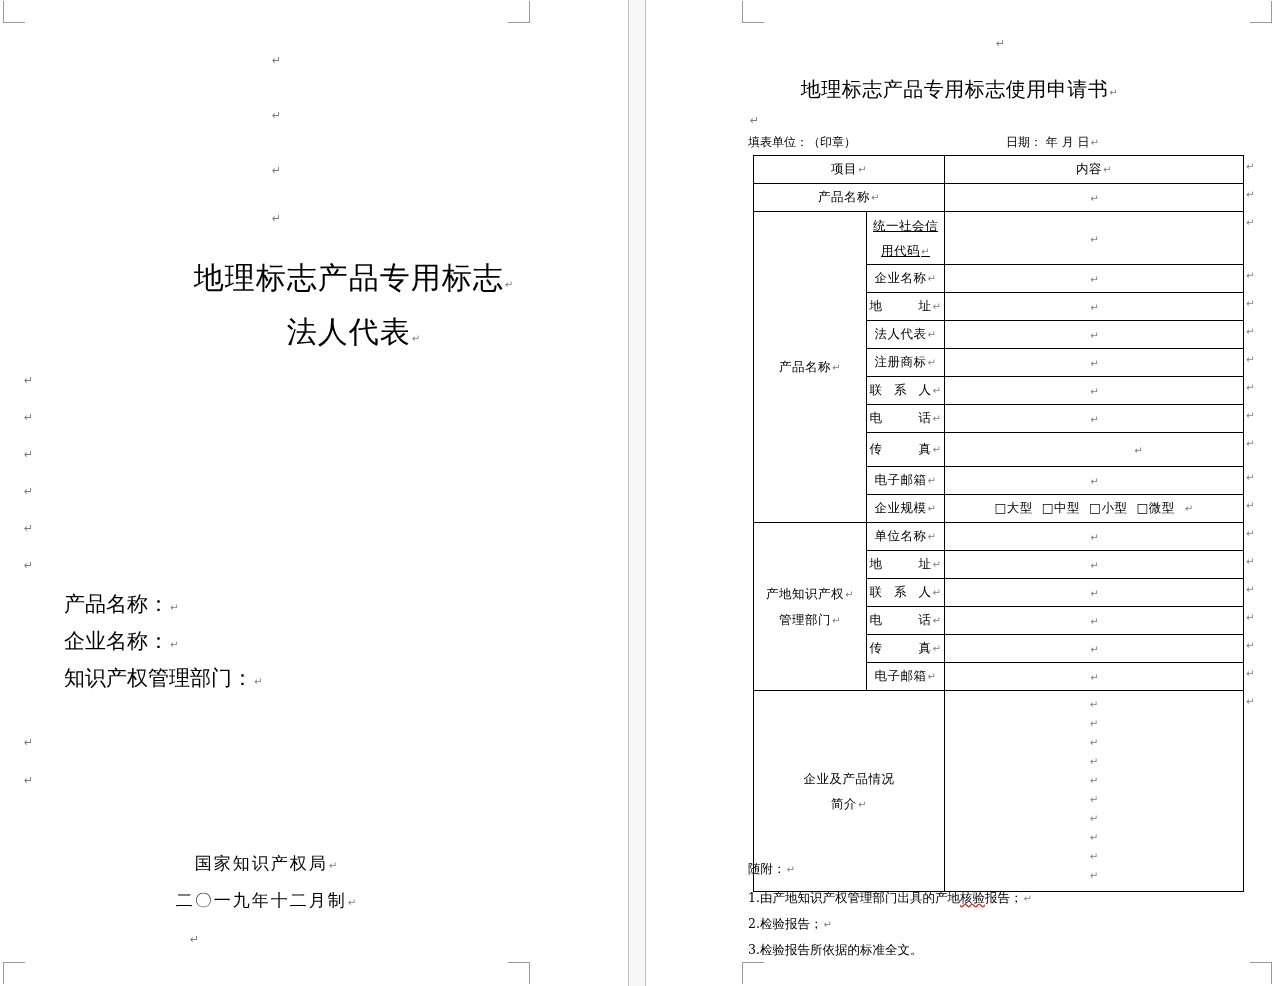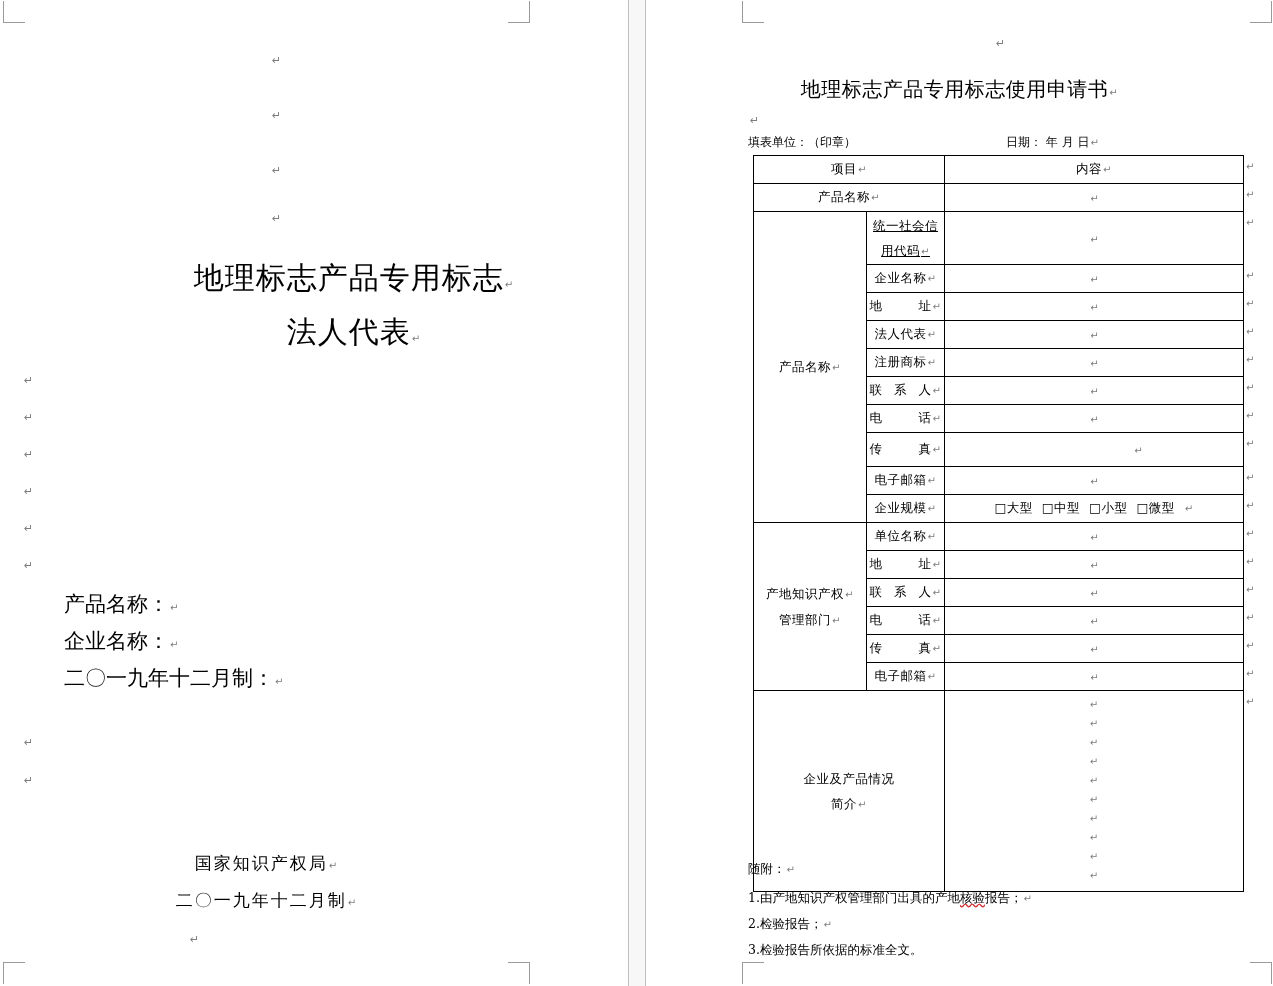--- a/index.html
+++ b/index.html
@@ -254,21 +254,21 @@
     <span>法人代表</span><span class="inline-pilcrow">↵</span>
   </div>
 
   <div class="cover-field" id="cover-field-0">
     <span>产品名称：</span><span class="inline-pilcrow">↵</span>
   </div>
   <div class="cover-field" id="cover-field-1">
     <span>企业名称：</span><span class="inline-pilcrow">↵</span>
   </div>
   <div class="cover-field" id="cover-field-2">
-    <span>二〇一九年十二月制：</span><span class="inline-pilcrow">↵</span>
+    <span>知识产权管理部门：</span><span class="inline-pilcrow">↵</span>
   </div>
 
   <div class="cover-foot" id="cover-foot-0">
     <span>国家知识产权局</span><span class="inline-pilcrow">↵</span>
   </div>
   <div class="cover-foot" id="cover-foot-1">
     <span>二〇一九年十二月制</span><span class="inline-pilcrow">↵</span>
   </div>
 
   <span class="pilcrow" style="left:190px; top:934px;">↵</span>

